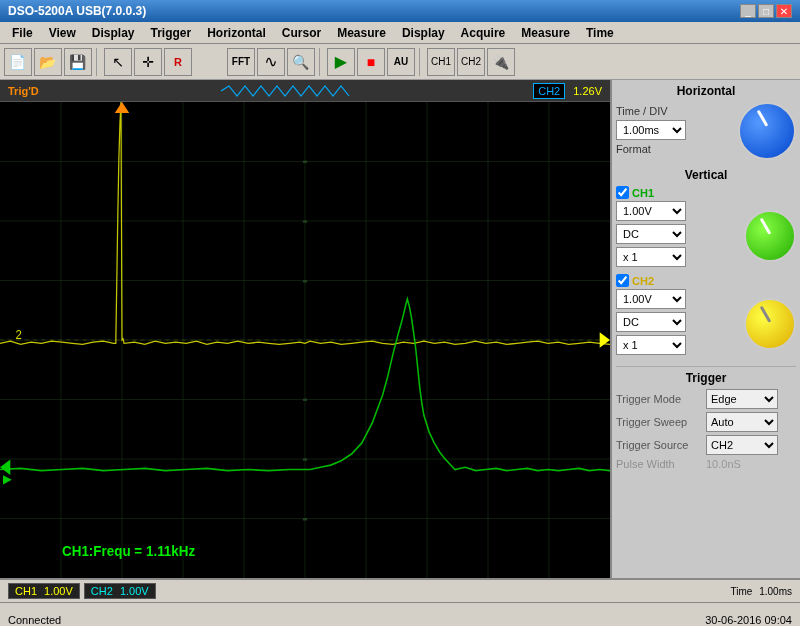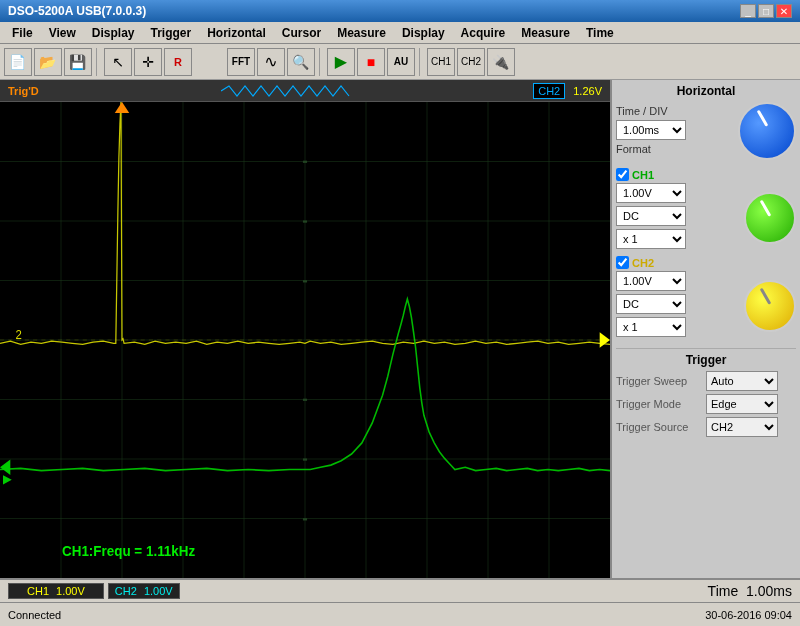--- a/index.html
+++ b/index.html
@@ -190,43 +190,43 @@
       border-top: 2px solid #888;
       display: flex;
       align-items: center;
       padding: 0 8px;
       gap: 4px;
     }
     .ch1-status {
       background: #222;
       color: #ffff00;
       font-size: 11px;
-      padding: 1px 18px;
+      padding: 1px 6px;
       border: 1px solid #555;
     }
     .ch2-status {
       background: #222;
       color: #00eeee;
       font-size: 11px;
       padding: 1px 6px;
       border: 1px solid #555;
     }
     .time-status {
       margin-left: auto;
       color: #000;
-      font-size: 14px;
+      font-size: 10px;
     }
 
     
     #status-bar {
       height: 24px;
       background: #d4d0c8;
       border-top: 1px solid #888;
       display: flex;
-      align-items: center;
+      align-items: flex-end;
       justify-content: space-between;
       padding: 0 8px;
     }
     .status-connected { color: #000; font-size: 11px; }
     .status-datetime { color: #000; font-size: 11px; }
 
     .pulse-width-row {
       display: flex;
       align-items: center;
       margin-bottom: 3px;
@@ -388,20 +388,21 @@
             <span class="control-label">Format</span>
           </div>
         </div>
         <div class="knob knob-blue">
           <div class="knob-indicator"></div>
         </div>
       </div>
     </div>
 
     <div class="panel-section">
+      <div class="panel-title">Vertical</div>
 
       <div class="ch-checkbox">
         <input type="checkbox" id="ch1cb" checked="" style="">
         <label for="ch1cb" style="color:#00aa00;">CH1</label>
       </div>
       <div class="knob-row">
         <div class="controls-col">
           <div class="control-row">
             <select class="ctrl-select">
               <option>1.00V</option>
@@ -459,43 +460,47 @@
         </div>
         <div class="knob knob-yellow">
           <div class="knob-indicator" style="background:#888;"></div>
         </div>
       </div>
     </div>
 
     <div class="panel-section trig-section">
       <div class="panel-title">Trigger</div>
 
+      <div class="trig-row">
+        <span class="trig-label-text">Trigger Mode</span>
+        <select class="trig-select">
+          <option>Edge</option>
+          <option>Pulse</option>
+          <option>Video</option>
+        </select>
+      </div>
       <div class="trig-row">
         <span class="trig-label-text">Trigger Sweep</span>
         <select class="trig-select">
           <option>Auto</option>
           <option>Normal</option>
           <option>Single</option>
         </select>
       </div>
       <div class="trig-row">
-        <span class="trig-label-text">Trigger Mode</span>
-        <select class="trig-select">
-          <option>Edge</option>
-          <option>Pulse</option>
-          <option>Video</option>
-        </select>
-      </div>
-      <div class="trig-row">
         <span class="trig-label-text">Trigger Source</span>
         <select class="trig-select">
           <option>CH1</option>
           <option selected="">CH2</option>
           <option>EXT</option>
         </select>
+      </div>
+      <div class="pulse-width-row">
+        <span class="trig-label-text">Pulse Width</span>
+        <span style="font-size:11px;color:#666;">10.0nS</span>
       </div>
     </div>
 
   </div>
 </div>
 
 <div id="bottom-bar">
   <div class="ch1-status">
     <span>CH1</span>
     <span style="color:#ffff00;margin-left:4px;">1.00V</span>

